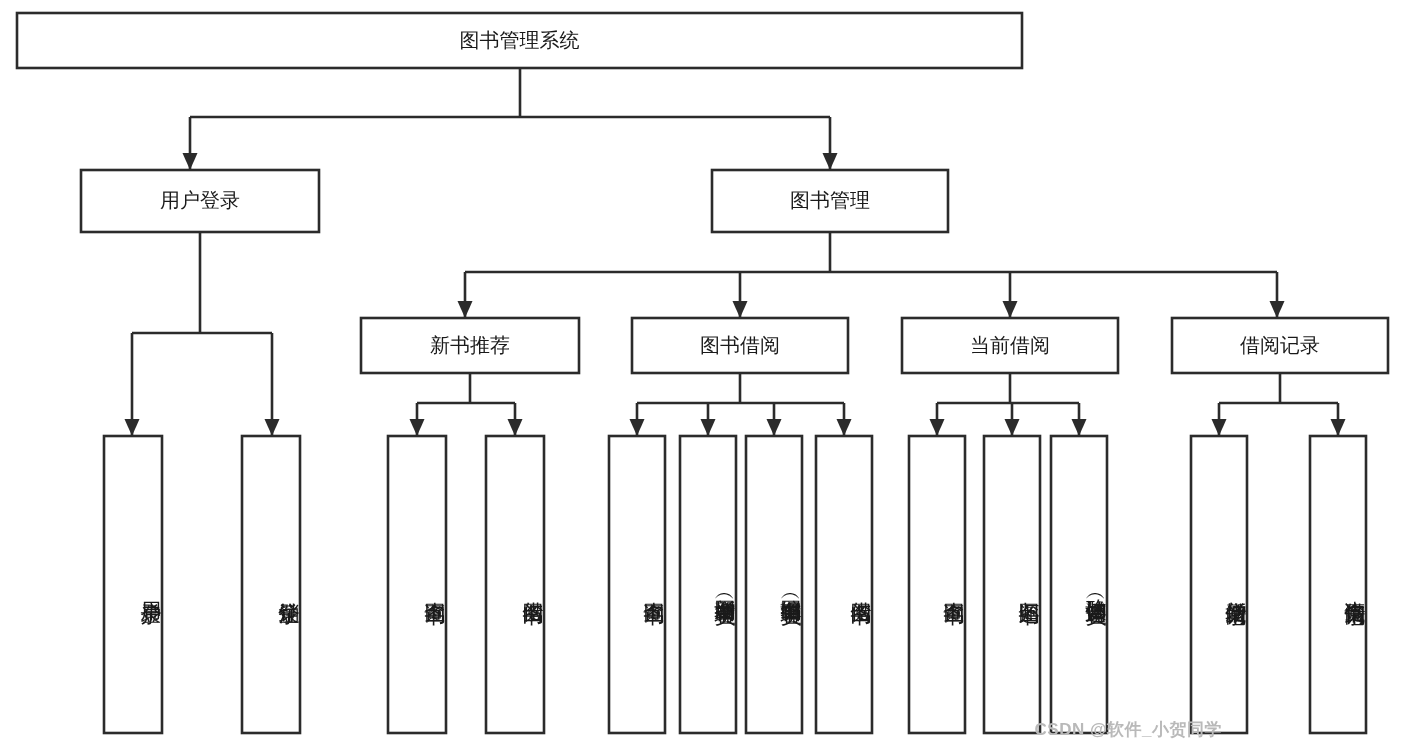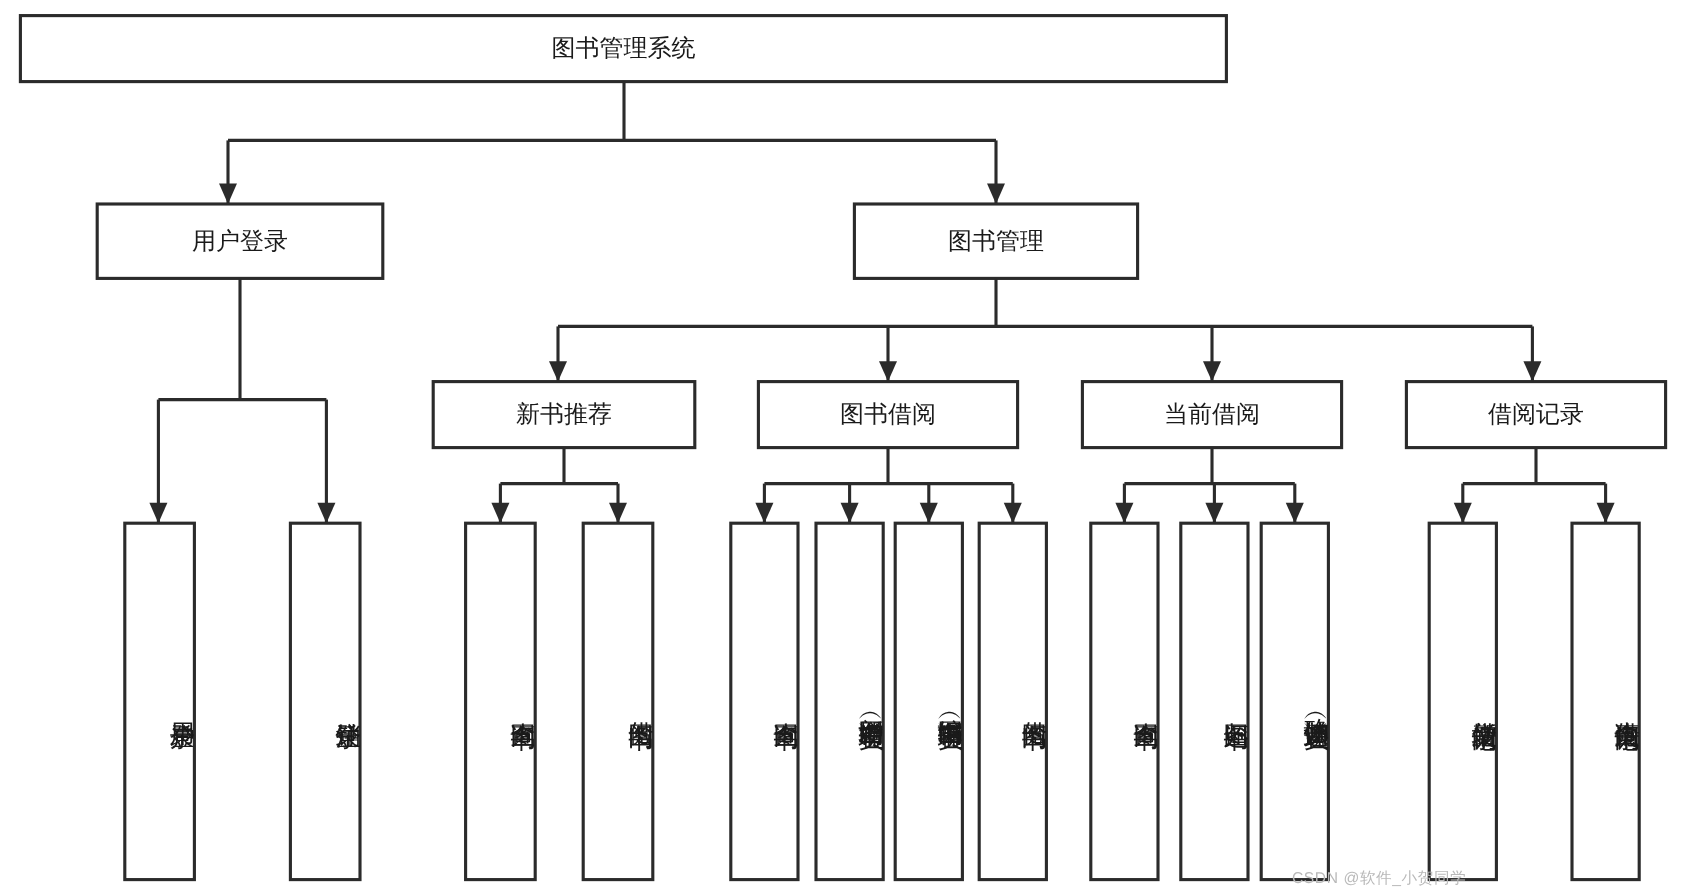--- a/index.html
+++ b/index.html
@@ -62,24 +62,25 @@
     align-items: flex-start;
     justify-content: center;
     white-space: nowrap;
     pointer-events: none;
   }
   .watermark {
     position: absolute;
     right: 8px;
     bottom: 6px;
     font-family: "Liberation Sans", "DejaVu Sans", sans-serif;
-    font-size: 13px;
+    font-size: 17px;
     color: #b9b9b9;
     white-space: nowrap;
     letter-spacing: 0.5px;
+    font-weight: bold;
   }
 </style>
 </head>
 <body>
 
 <div id="diagram-root">
 
   <svg id="tree-svg" viewBox="0 0 1405 747">
     <g id="connectors-layer">
         <line x1="520" y1="68" x2="520" y2="117" class="connector"></line>

